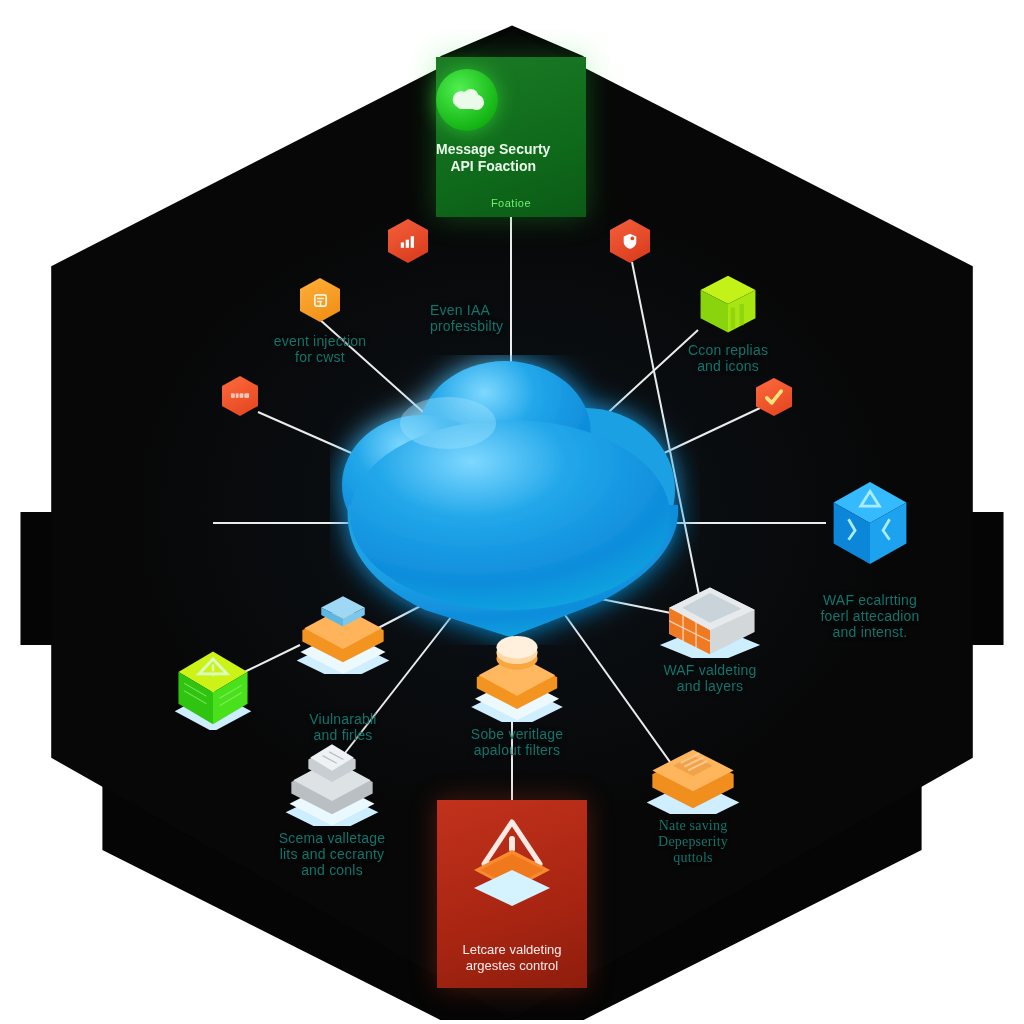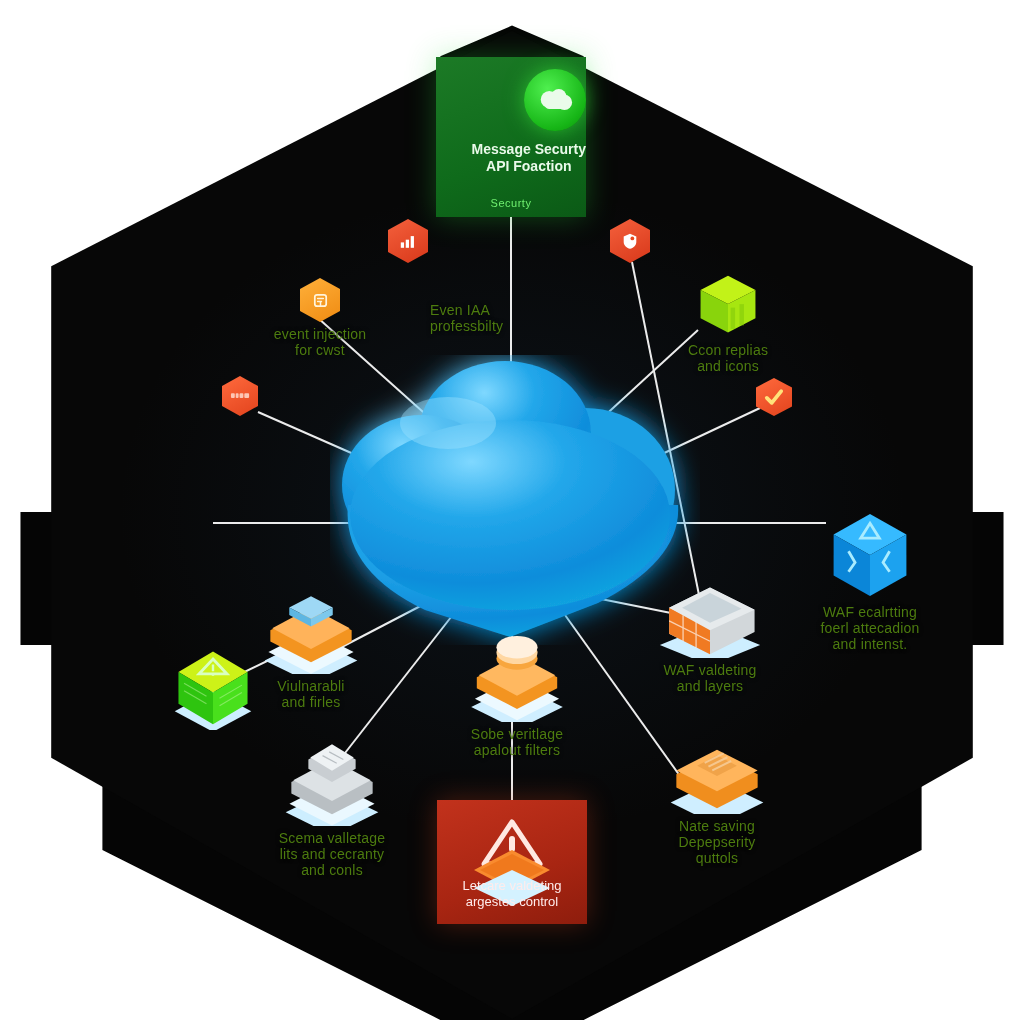--- a/index.html
+++ b/index.html
@@ -34,51 +34,51 @@
 
   
   .wires{position:absolute;left:0;top:0;width:1024px;height:1024px;pointer-events:none;}
 
   
   .cloud-wrap{position:absolute;left:330px;top:355px;width:370px;height:290px;}
 
   
   .node{position:absolute;display:flex;flex-direction:column;align-items:center;}
   .node .lbl{
-    margin-top:4px;color:#4d7c0f;font-size:14px;line-height:16px;
+    margin-top:4px;color:#0f766e;font-size:14px;line-height:16px;
     text-align:center;text-shadow:0 0 4px rgba(0,0,0,.9);
     white-space:pre-line;letter-spacing:.2px;
   }
 
   
   .panel-green{
     position:absolute;left:436px;top:57px;width:150px;height:160px;
     background:linear-gradient(160deg,#1c7a26 0%,#0f6b1b 60%,#0b5a16 100%);
     box-shadow:0 0 28px rgba(40,220,60,.30);
-    display:flex;flex-direction:column;align-items:flex-end;padding-top:12px;
+    display:flex;flex-direction:column;align-items:flex-start;padding-top:12px;
     box-sizing:border-box;
   }
   .panel-green .ptitle{
     margin-top:10px;color:#eafaea;font-size:14px;line-height:17px;
     text-align:center;font-weight:600;white-space:pre-line;
   }
   .panel-green .psub{
     position:absolute;bottom:8px;left:0;right:0;text-align:center;
     color:#6ff06f;font-size:11px;letter-spacing:.5px;
   }
   .green-disc{
     width:62px;height:62px;border-radius:50%;
     background:radial-gradient(circle at 38% 32%,#4ff04f,#16b516 70%,#0c8a0c);
     display:flex;align-items:center;justify-content:center;
     box-shadow:0 0 20px rgba(60,240,60,.55);
   }
 
   
   .panel-red{
-    position:absolute;left:437px;top:800px;width:150px;height:124px;
+    position:absolute;left:437px;top:800px;width:150px;height:188px;
     background:linear-gradient(160deg,#c2321c 0%,#a82512 60%,#8e1d0d 100%);
     box-shadow:0 0 26px rgba(230,70,30,.30);
     display:flex;flex-direction:column;align-items:center;padding-top:14px;
     box-sizing:border-box;
   }
   .panel-red .ptitle{
     position:absolute;bottom:14px;left:4px;right:4px;
     color:#ffecec;font-size:13px;line-height:16px;text-align:center;
     white-space:pre-line;
   }
@@ -157,21 +157,21 @@
         <g fill="#eafbea">
           <circle cx="14" cy="12" r="9"></circle>
           <circle cx="24" cy="9" r="8"></circle>
           <circle cx="30" cy="15" r="8"></circle>
           <rect x="10" y="13" width="22" height="9" rx="4"></rect>
         </g>
       </svg>
     </div>
     <div class="ptitle">Message Securty
 API Foaction</div>
-    <div class="psub">Securty</div>
+    <div class="psub">Foatioe</div>
   </div>
 
   <div class="panel-red">
     <svg viewBox="0 0 96 92" width="96" height="92">
       <g>
         <polygon points="48,8 76,50 20,50" fill="none" stroke="#ffe9e2" stroke-width="5" stroke-linejoin="round"></polygon>
         <rect x="45" y="22" width="6" height="16" rx="3" fill="#ffe9e2"></rect>
         <circle cx="48" cy="43" r="3.4" fill="#ffe9e2"></circle>
         <polygon points="48,36 86,56 48,76 10,56" fill="#f98b2e"></polygon>
         <polygon points="48,40 80,56 48,72 16,56" fill="#f0791d"></polygon>
@@ -217,21 +217,21 @@
   </div>
 
   <div class="node" style="left:756px;top:378px;">
     <div class="hexchip tomato glowR" style="width:36px;height:38px;border-radius:8px;">
       <svg viewBox="0 0 22 20" width="20" height="18">
         <path d="M3 11 L8.5 16.5 L19 3.5" stroke="#ffe27a" stroke-width="4.2" fill="none" stroke-linecap="round" stroke-linejoin="round"></path>
       </svg>
     </div>
   </div>
 
-  <div class="node" style="left:260px;top:278px;width:120px;">
+  <div class="node" style="left:260px;top:278px;width:120px;gap:7px;">
     <div class="hexchip orange glowO">
       <svg viewBox="0 0 20 20" width="19" height="19">
         <rect x="4" y="4" width="12" height="12" rx="2.4" fill="none" stroke="#fff4dd" stroke-width="1.8"></rect>
         <path d="M7 8 h6 M7 11 h4 M10 11 v4" stroke="#fff4dd" stroke-width="1.6" fill="none" stroke-linecap="round"></path>
       </svg>
     </div>
     <div class="lbl">event injection
 for cwst</div>
   </div>
 
@@ -246,35 +246,35 @@
       <polygon points="4,20 35,36 35,68 4,52" fill="#89d40c"></polygon>
       <polygon points="66,20 35,36 35,68 66,52" fill="#a7e610"></polygon>
       <rect x="38" y="40" width="5" height="24" fill="#7fc70a" opacity=".55"></rect>
       <rect x="48" y="36" width="5" height="24" fill="#7fc70a" opacity=".55"></rect>
     </svg>
     <div class="lbl">Ccon replias
 and icons</div>
   </div>
 
 
-  <div class="node" style="left:800px;top:510px;width:140px;">
+  <div class="node" style="left:800px;top:478px;width:140px;gap:20px;">
     <svg viewBox="0 0 90 96" width="84" height="90">
       <polygon points="45,4 84,26 45,48 6,26" fill="#36baff"></polygon>
       <polygon points="6,26 45,48 45,92 6,70" fill="#0b86d8"></polygon>
       <polygon points="84,26 45,48 45,92 84,70" fill="#1ca2ef"></polygon>
       <path d="M45 14 L55 30 L35 30 Z" fill="none" stroke="#a9ecff" stroke-width="3"></path>
       <path d="M22 44 L29 56 L22 66" fill="none" stroke="#a9ecff" stroke-width="3"></path>
       <path d="M66 44 L59 56 L66 66" fill="none" stroke="#a9ecff" stroke-width="3"></path>
     </svg>
     <div class="lbl">WAF ecalrtting
 foerl attecadion
 and intenst.</div>
   </div>
 
-  <div class="node" style="left:246px;top:592px;width:130px;">
+  <div class="node" style="left:278px;top:592px;width:130px;gap:33px;">
     <svg viewBox="0 0 110 86" width="104" height="82">
       <polygon points="55,48 104,72 55,96 6,72" fill="#cfeeff"></polygon>
       <polygon points="55,40 100,63 55,86 10,63" fill="#ecf9ff"></polygon>
       <polygon points="55,18 98,40 98,52 55,74 12,52 12,40" fill="#f39420"></polygon>
       <polygon points="55,16 96,38 55,60 14,38" fill="#ffb35a"></polygon>
       <polygon points="55,4 78,16 55,28 32,16" fill="#9ed8f5"></polygon>
       <polygon points="32,16 55,28 55,36 32,24" fill="#5eb6e2"></polygon>
       <polygon points="78,16 55,28 55,36 78,24" fill="#7cc8ec"></polygon>
     </svg>
     <div class="lbl">Viulnarabli
@@ -323,21 +323,21 @@
       <polygon points="55,22 98,44 98,56 55,78 12,56 12,44" fill="#f39420"></polygon>
       <polygon points="55,20 96,42 55,64 14,42" fill="#ffb860"></polygon>
       <ellipse cx="55" cy="24" rx="22" ry="12" fill="#f8a63e"></ellipse>
       <ellipse cx="55" cy="18" rx="22" ry="12" fill="#ffd7a2"></ellipse>
       <ellipse cx="55" cy="12" rx="22" ry="12" fill="#fff0de"></ellipse>
     </svg>
     <div class="lbl">Sobe veritlage
 apalout filters</div>
   </div>
 
-  <div class="node" style="left:652px;top:742px;width:130px;">
+  <div class="node" style="left:628px;top:742px;width:130px;font-family:Liberation Serif, serif;">
     <svg viewBox="0 0 110 76" width="104" height="72">
       <polygon points="55,40 104,64 55,88 6,64" fill="#cfeeff"></polygon>
       <polygon points="55,12 98,34 98,48 55,70 12,48 12,34" fill="#f08e1e"></polygon>
       <polygon points="55,8 98,30 55,52 12,30" fill="#ffb55c"></polygon>
       <g fill="#f0a349">
         <polygon points="55,14 76,25 55,36 34,25"></polygon>
       </g>
       <g stroke="#f7cb95" stroke-width="2.2" opacity=".9">
         <line x1="42" y1="22" x2="62" y2="12"></line>
         <line x1="46" y1="26" x2="66" y2="16"></line>

